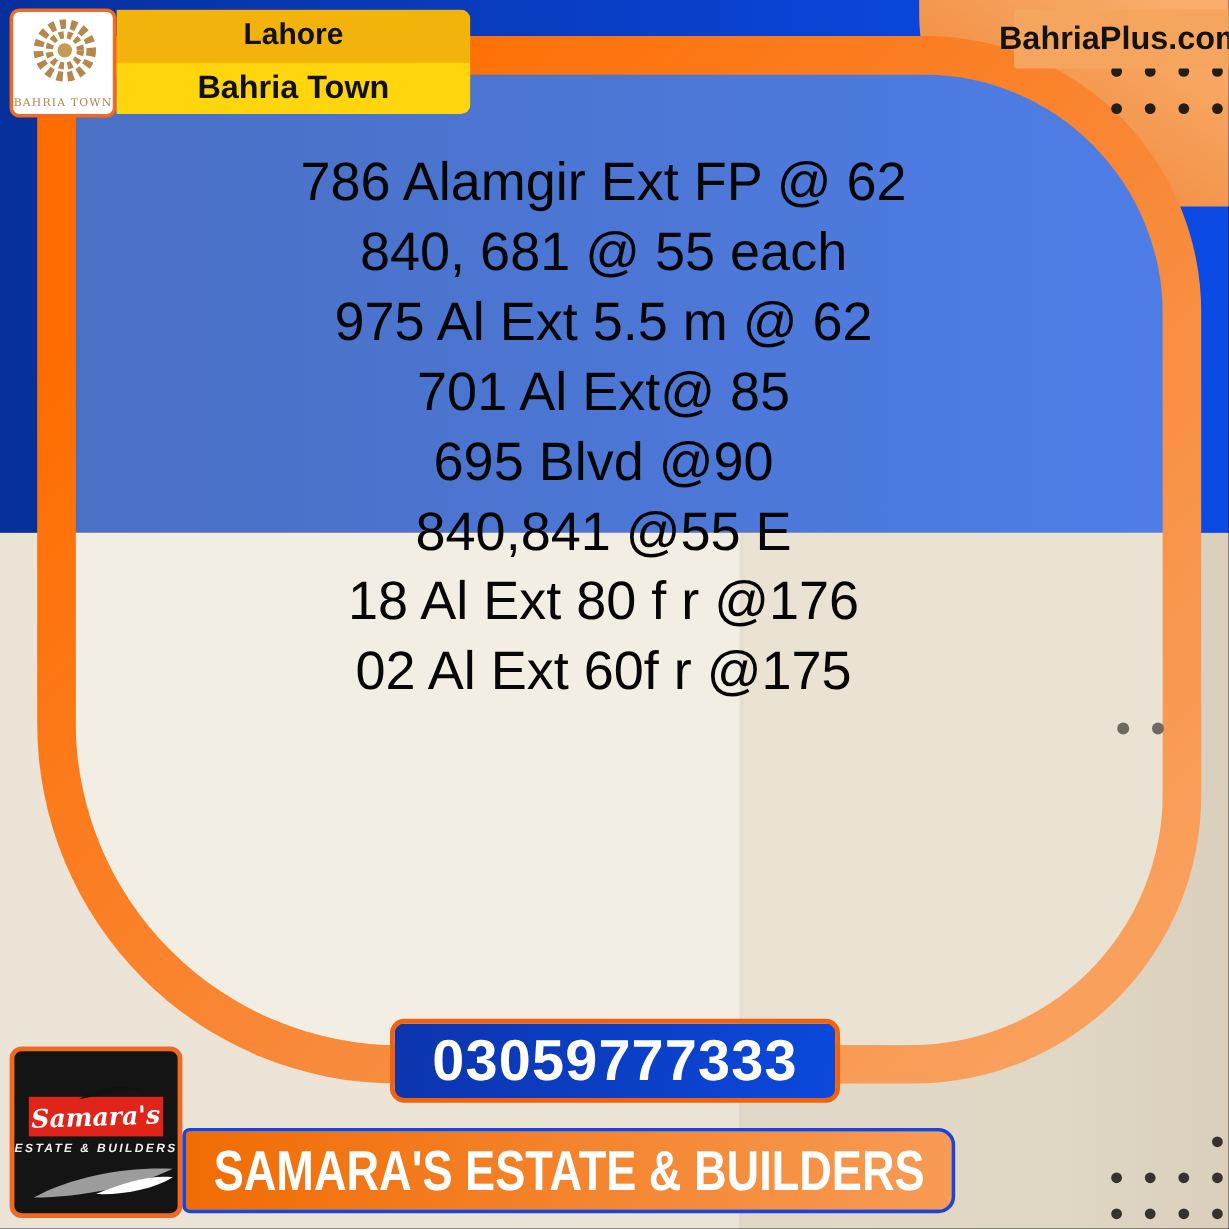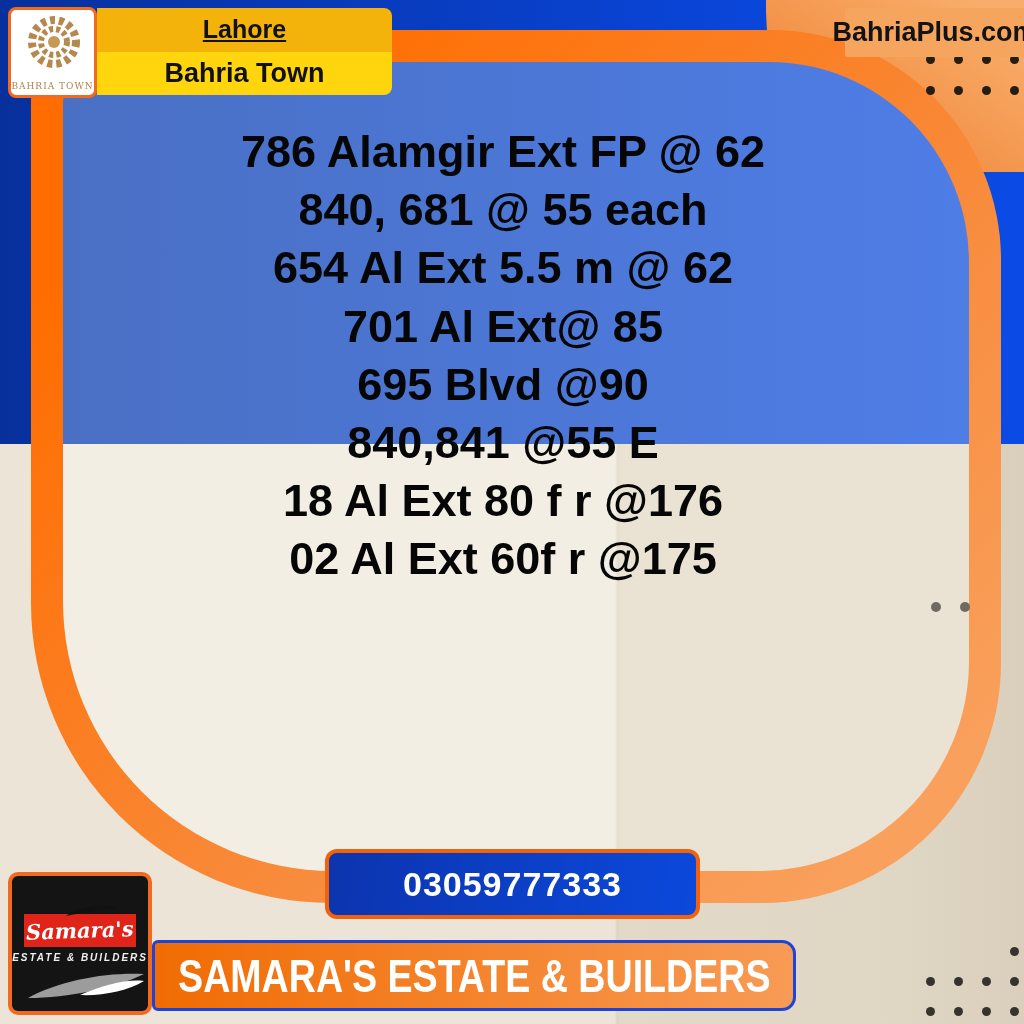--- a/index.html
+++ b/index.html
@@ -48,57 +48,57 @@
     background:linear-gradient(90deg,#4a70c4 0%,#4e7de6 100%);
   }
   .ci-bottom{
     position:absolute;left:0;top:382px;width:100%;height:427px;
     background:linear-gradient(90deg,#f3eee3 0px,#f3eee3 552px,#e5ddcd 555px,#eae2d2 558px,#eae2d2 100%);
   }
   
   .listings{
     position:absolute;left:63px;top:123px;width:880px;z-index:3;
     text-align:center;color:#060606;
-    font-weight:700;font-size:45px;line-height:58.2px;
+    font-weight:400;font-size:45px;line-height:58.2px;
     letter-spacing:0px;
   }
   
   .logo-box{
     position:absolute;left:8px;top:7px;width:89px;height:91px;z-index:5;
     background:#fff;border:3px solid #f26a21;border-radius:8px;
     box-sizing:border-box;display:flex;flex-direction:column;align-items:center;justify-content:flex-end;
   }
   .logo-box svg{position:absolute;top:6px;left:15px;}
   .logo-name{
     font-family:"DejaVu Serif",serif;font-size:9px;letter-spacing:1px;
     color:#b08449;margin-bottom:4px;white-space:nowrap;
   }
   
   .yellow-banner{
     position:absolute;left:97px;top:8px;width:295px;height:87px;z-index:5;
     display:flex;flex-direction:column;border-radius:0 8px 8px 0;overflow:hidden;
   }
   .yb-row{flex:1;display:flex;align-items:center;justify-content:center;color:#111;}
-  .yb-city{background:#f3b30a;font-size:25px;font-weight:800;text-decoration:underline;}
+  .yb-city{background:#f3b30a;font-size:25px;font-weight:800;}
   .yb-town{background:#ffd60e;font-size:27px;font-weight:800;}
   
   .bahriaplus{
     position:absolute;left:845px;top:8px;width:179px;height:49px;z-index:5;
     background:#f6a55f;border-radius:3px 0 0 3px;
     display:flex;align-items:center;justify-content:center;
     font-size:27px;font-weight:800;color:#131313;letter-spacing:0px;
     cursor:pointer;
   }
   
   .phone-btn{
     position:absolute;left:325px;top:849px;width:375px;height:70px;z-index:6;
     background:linear-gradient(100deg,#0c34ae 0%,#0b49dc 100%);
     border:4px solid #f2610c;border-radius:12px;box-sizing:border-box;
     display:flex;align-items:center;justify-content:center;
-    color:#fff;font-size:34px;font-weight:800;letter-spacing:1px;
+    color:#fff;font-size:48px;font-weight:800;letter-spacing:1px;
     cursor:pointer;
   }
   
   .samara-box{
     position:absolute;left:8px;top:872px;width:144px;height:143px;z-index:7;
     background:#141414;border:4px solid #f26a21;border-radius:10px;box-sizing:border-box;
   }
   .samara-red{
     position:absolute;left:12px;top:38px;width:112px;height:33px;background:#e02419;
     display:flex;align-items:center;justify-content:center;
@@ -150,21 +150,21 @@
     <div class="card-inner">
       <div class="ci-top"></div>
       <div class="ci-bottom"></div>
     </div>
   </div>
 
   <div class="listings">
 
   <div class="listing-line">786 Alamgir Ext FP @ 62</div>
       <div class="listing-line">840, 681 @ 55 each</div>
-      <div class="listing-line">654 Al Ext 5.5 m @ 62</div>
+      <div class="listing-line">975 Al Ext 5.5 m @ 62</div>
       <div class="listing-line">701 Al Ext@ 85</div>
       <div class="listing-line">695 Blvd @90</div>
       <div class="listing-line">840,841 @55 E</div>
       <div class="listing-line">18 Al Ext 80 f r @176</div>
       <div class="listing-line">02 Al Ext 60f r @175</div>
     </div>
 
   <div class="dots-mid">
     <div class="dot"></div>
     <div class="dot"></div>

